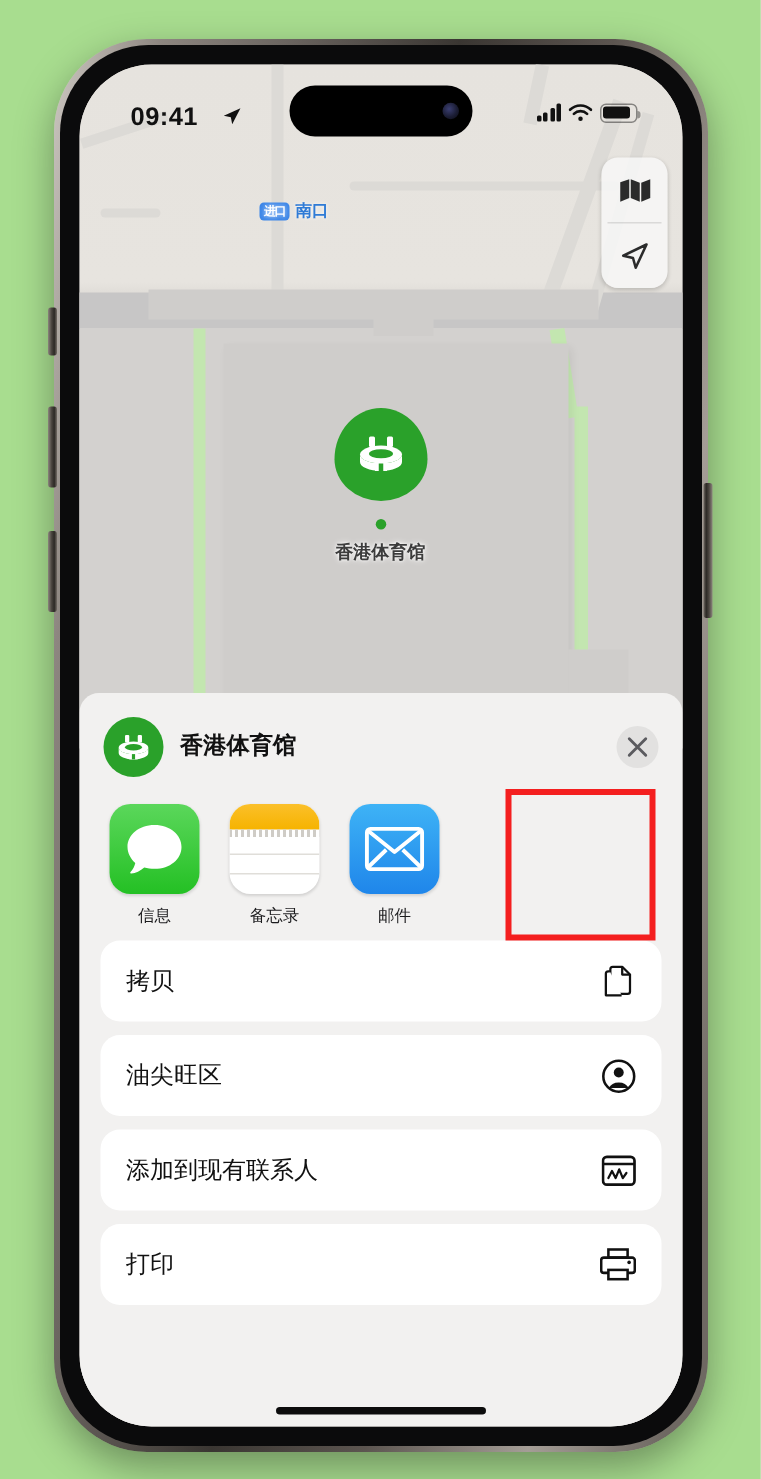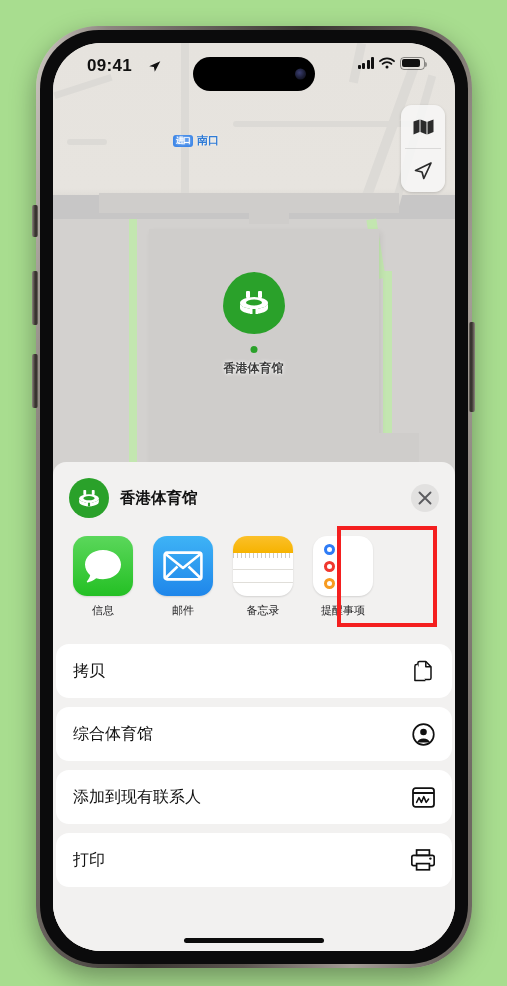--- a/index.html
+++ b/index.html
@@ -181,21 +181,21 @@
   }
   #map-ctl-divider {
     height: 1px;
     background: rgba(0,0,0,.11);
     margin: 0 4px;
   }
 
   
   #status-bar {
     position: absolute;
-    left: 0; top: 0;
+    left: 0; top: 12px;
     width: 402px;
     height: 52px;
     z-index: 6;
   }
   #status-time {
     position: absolute;
     left: 34px;
     top: 13px;
     font-size: 17px;
     font-weight: 700;
@@ -402,22 +402,22 @@
     width: 100px;
     height: 101px;
     border: 4px solid #f41f1f;
     box-sizing: border-box;
     pointer-events: none;
     z-index: 5;
   }
 
   
   #action-list {
-    margin-top: 26px;
-    padding: 0 3px;
+    margin-top: 9px;
+    padding: 0 14px;
   }
   .action-card {
     background: #fff;
     border-radius: 13px;
     margin-bottom: 9px;
     overflow: hidden;
   }
   .action-row {
     display: flex;
     align-items: center;
@@ -582,51 +582,43 @@
         <div class="app-item">
           <div class="app-icon" id="icon-messages">
             <svg width="42" height="40" viewBox="0 0 42 40">
               <path d="M21 4 C31.5 4 39 10.6 39 18.6 C39 26.6 31.5 33.2 21 33.2 C18.6 33.2 16.3 32.9 14.2 32.3 C11.6 34.6 8.4 36 5.6 36.4 C5 36.5 4.6 35.8 5 35.3 C6.6 33.5 7.8 31.4 8.2 29.3 C5.2 26.5 3 22.8 3 18.6 C3 10.6 10.5 4 21 4 Z" fill="#fff"></path>
             </svg>
           </div>
           <div class="app-label">信息</div>
         </div>
 
         <div class="app-item">
-          <div class="app-icon" id="icon-mail">
-            <svg width="40" height="30" viewBox="0 0 40 30">
-              <rect x="1.6" y="1.6" width="36.8" height="26.8" rx="2.4" fill="none" stroke="#fff" stroke-width="2.6"></rect>
-              <path d="M2.6 3 L20 17 L37.4 3" fill="none" stroke="#fff" stroke-width="2.6" stroke-linejoin="round"></path>
-              <path d="M2.6 27 L14.5 15.5 M37.4 27 L25.5 15.5" fill="none" stroke="#fff" stroke-width="2.6"></path>
-            </svg>
-          </div>
-          <div class="app-label">邮件</div>
-        </div>
-
-        <div class="app-item">
           <div class="app-icon" id="icon-notes">
             <div id="notes-top"></div>
             <div id="notes-perf"></div>
             <div style="height:11px"></div>
             <div class="notes-line"></div>
             <div style="height:12px"></div>
             <div class="notes-line"></div>
             <div style="height:12px"></div>
           </div>
           <div class="app-label">备忘录</div>
         </div>
 
         <div class="app-item">
-          <div class="app-icon" id="icon-reminders">
-            <div class="rem-dot" id="rem-dot-1"></div>
-            <div class="rem-dot" id="rem-dot-2"></div>
-            <div class="rem-dot" id="rem-dot-3"></div>
+          <div class="app-icon" id="icon-mail">
+            <svg width="40" height="30" viewBox="0 0 40 30">
+              <rect x="1.6" y="1.6" width="36.8" height="26.8" rx="2.4" fill="none" stroke="#fff" stroke-width="2.6"></rect>
+              <path d="M2.6 3 L20 17 L37.4 3" fill="none" stroke="#fff" stroke-width="2.6" stroke-linejoin="round"></path>
+              <path d="M2.6 27 L14.5 15.5 M37.4 27 L25.5 15.5" fill="none" stroke="#fff" stroke-width="2.6"></path>
+            </svg>
           </div>
-          <div class="app-label">提醒事项</div>
-        </div>
+          <div class="app-label">邮件</div>
+        </div>
+
 
         <div id="highlight-box"></div>
       </div>
 
       <div id="action-list">
 
         <div class="action-card">
           <div class="action-row">
             <span class="action-label">拷贝</span>
             <span class="action-icon">
@@ -634,21 +626,21 @@
                 <path d="M6.5 1.5 h6.3 l5.2 5.2 v11.3 a1.6 1.6 0 0 1 -1.6 1.6 h-9.9 a1.6 1.6 0 0 1 -1.6 -1.6 v-14.9 a1.6 1.6 0 0 1 1.6 -1.6 z" fill="#fff" stroke="#111" stroke-width="1.5" stroke-linejoin="round"></path>
                 <path d="M12.8 1.5 v5.2 h5.2" fill="none" stroke="#111" stroke-width="1.5" stroke-linejoin="round"></path>
                 <path d="M4.6 4.6 h-1.1 a1.6 1.6 0 0 0 -1.6 1.6 v14.3 h10.5" fill="#fff" stroke="#111" stroke-width="1.5" stroke-linejoin="round"></path>
               </svg>
             </span>
           </div>
         </div>
 
         <div class="action-card">
           <div class="action-row">
-            <span class="action-label">综合体育馆</span>
+            <span class="action-label">油尖旺区</span>
             <span class="action-icon">
               <svg width="23" height="23" viewBox="0 0 23 23">
                 <circle cx="11.5" cy="11.5" r="10.3" fill="none" stroke="#111" stroke-width="1.7"></circle>
                 <circle cx="11.5" cy="9" r="3.3" fill="#111"></circle>
                 <path d="M4.9 19.4 a7.1 6 0 0 1 13.2 0" fill="#111"></path>
               </svg>
             </span>
           </div>
         </div>
 

